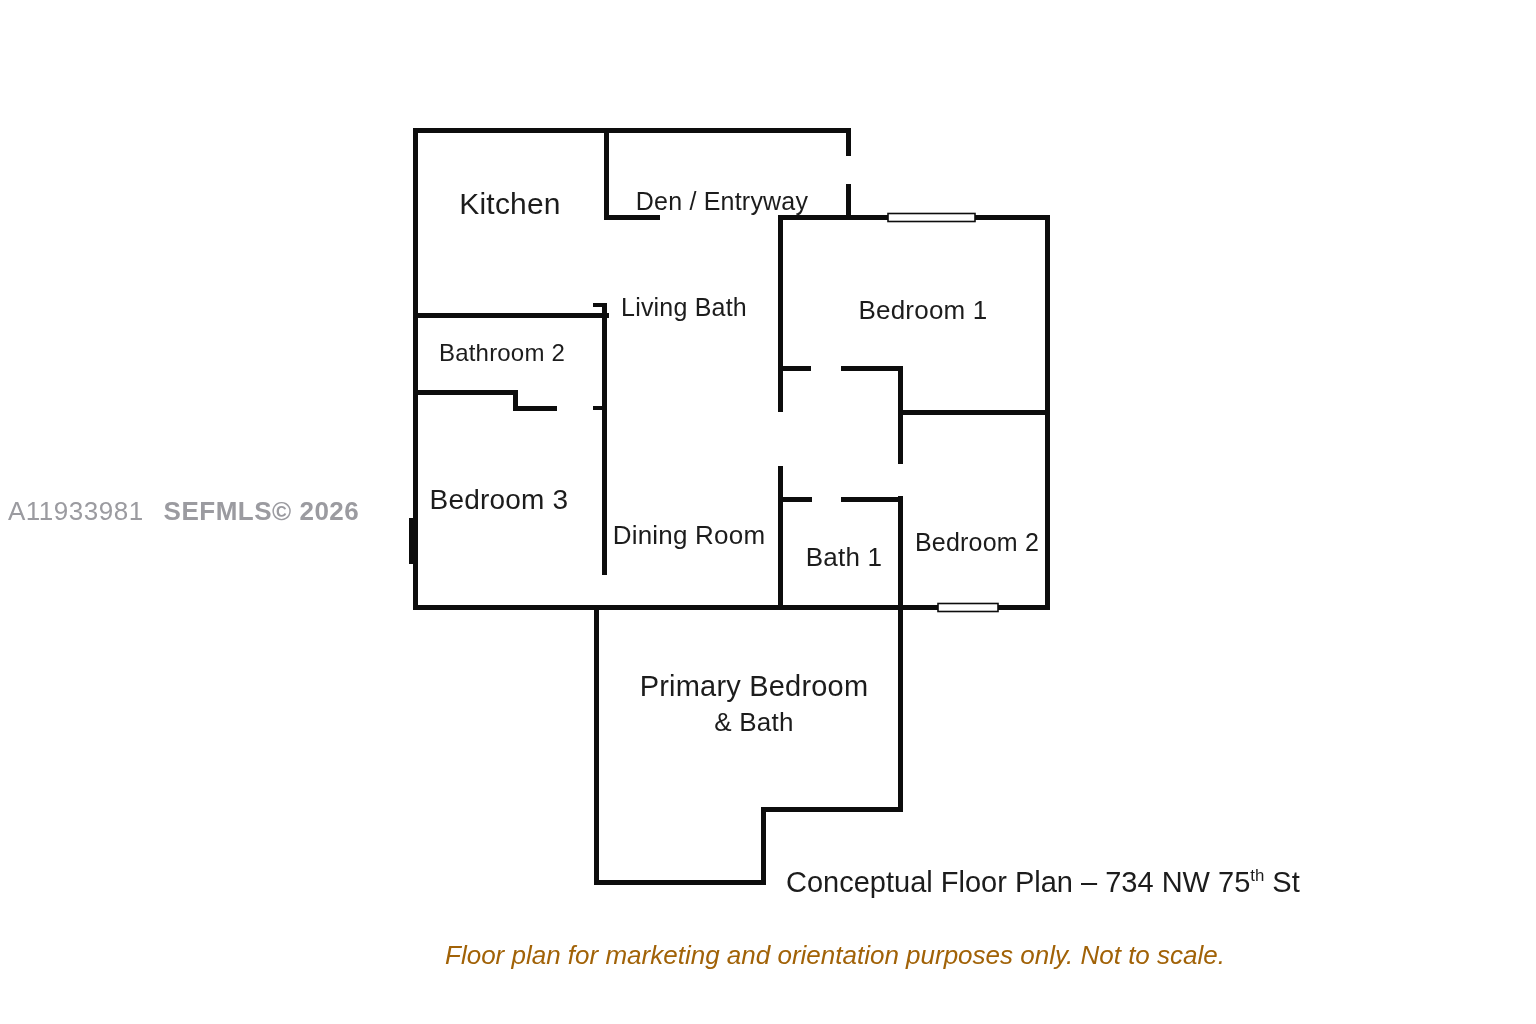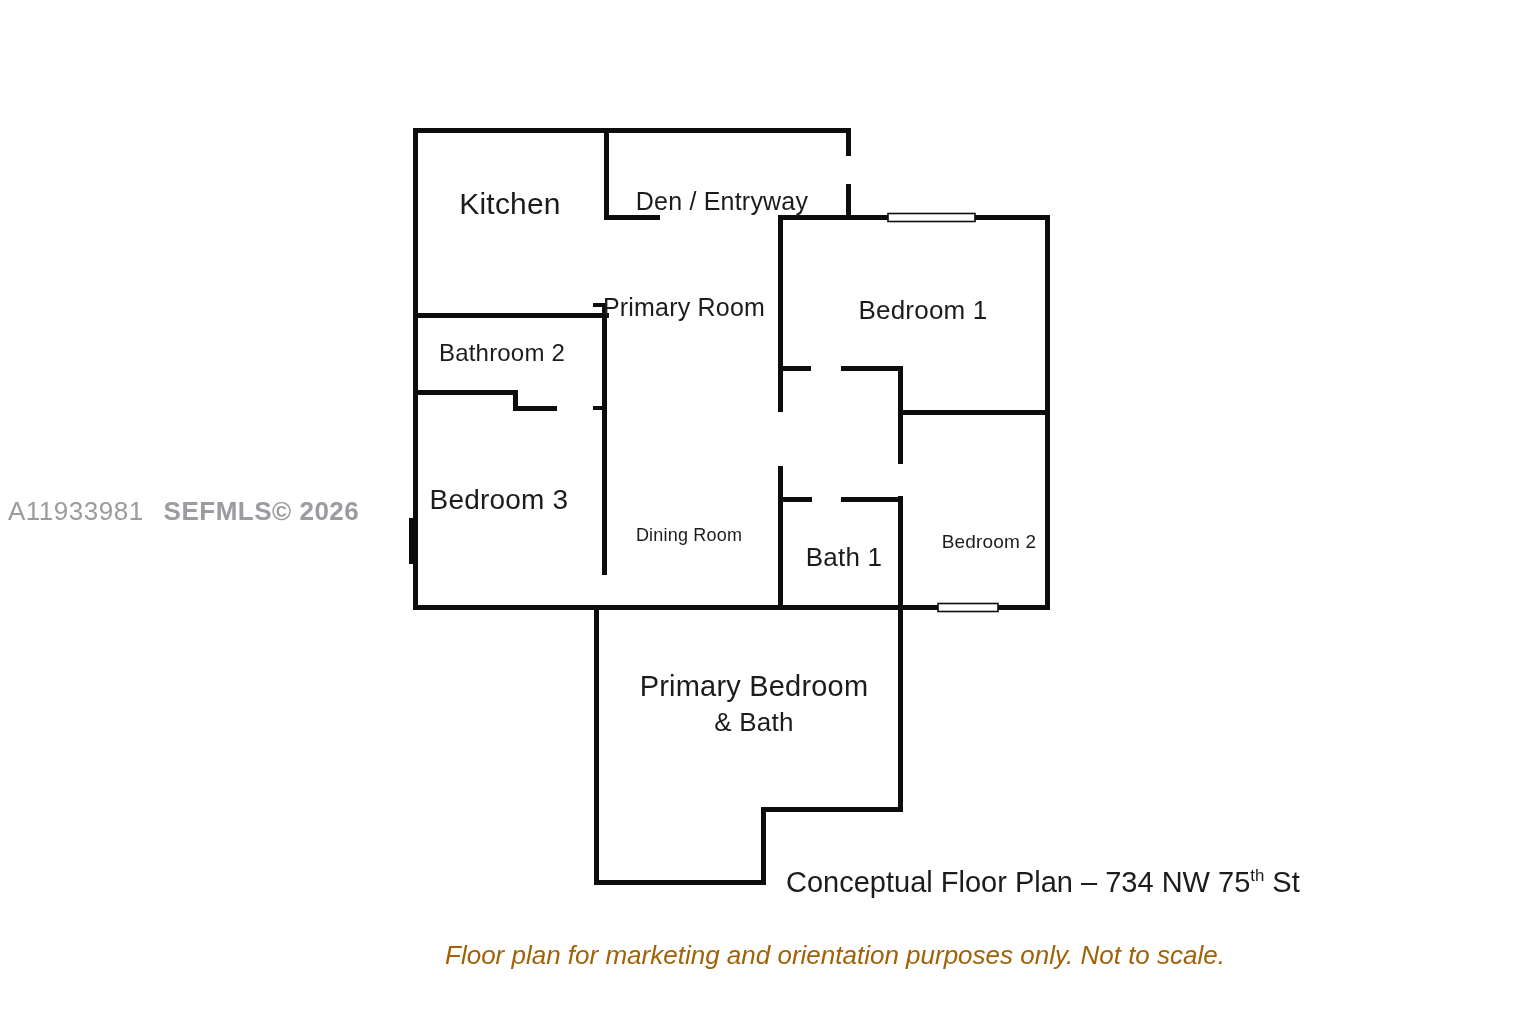--- a/index.html
+++ b/index.html
@@ -27,23 +27,23 @@
     white-space: nowrap;
     color: #1c1c1c;
     letter-spacing: 0.2px;
   }
   .lbl-kitchen   { left: 510px; top: 204px; font-size: 30px; }
   .lbl-den       { left: 722px; top: 173px; font-size: 25px; margin-top: 28px; }
   .lbl-living    { left: 684px; top: 307px; font-size: 25px; }
   .lbl-bedroom1  { left: 923px; top: 310px; font-size: 26px; }
   .lbl-bathroom2 { left: 502px; top: 353px; font-size: 24px; }
   .lbl-bedroom3  { left: 499px; top: 500px; font-size: 28px; }
-  .lbl-dining    { left: 689px; top: 535px; font-size: 18px; }
+  .lbl-dining    { left: 689px; top: 535px; font-size: 26px; }
   .lbl-bath1     { left: 820px; top: 557px; font-size: 26px; margin-left: 24px; }
-  .lbl-bedroom2  { left: 977px; top: 542px; font-size: 19px; margin-left: 12px; }
+  .lbl-bedroom2  { left: 977px; top: 542px; font-size: 25px; }
   .lbl-primary {
     left: 754px; top: 703px;
     text-align: center;
   }
   .lbl-primary .line1 { font-size: 29px; line-height: 38px; }
   .lbl-primary .line2 { font-size: 26px; line-height: 34px; }
   .caption {
     position: absolute;
     left: 786px;
     top: 866px;
@@ -125,21 +125,21 @@
       <rect x="761" y="807" width="5" height="78"></rect>
       <rect x="761" y="807" width="142" height="5"></rect>
     </g>
 
     <rect x="888" y="213.5" width="87" height="8" fill="#ffffff" stroke="#0d0d0d" stroke-width="1.6"></rect>
     <rect x="938" y="603.5" width="60" height="8" fill="#ffffff" stroke="#0d0d0d" stroke-width="1.6"></rect>
   </svg>
 
   <div class="room-label lbl-kitchen">Kitchen</div>
   <div class="room-label lbl-den">Den / Entryway</div>
-  <div class="room-label lbl-living">Primary Room</div>
+  <div class="room-label lbl-living">Living Bath</div>
   <div class="room-label lbl-bedroom1">Bedroom 1</div>
   <div class="room-label lbl-bathroom2">Bathroom 2</div>
   <div class="room-label lbl-bedroom3">Bedroom 3</div>
   <div class="room-label lbl-dining">Dining Room</div>
   <div class="room-label lbl-bath1">Bath 1</div>
   <div class="room-label lbl-bedroom2">Bedroom 2</div>
 
   <div class="room-label lbl-primary">
     <div class="line1">Primary Bedroom</div>
     <div class="line2">&amp; Bath</div>

